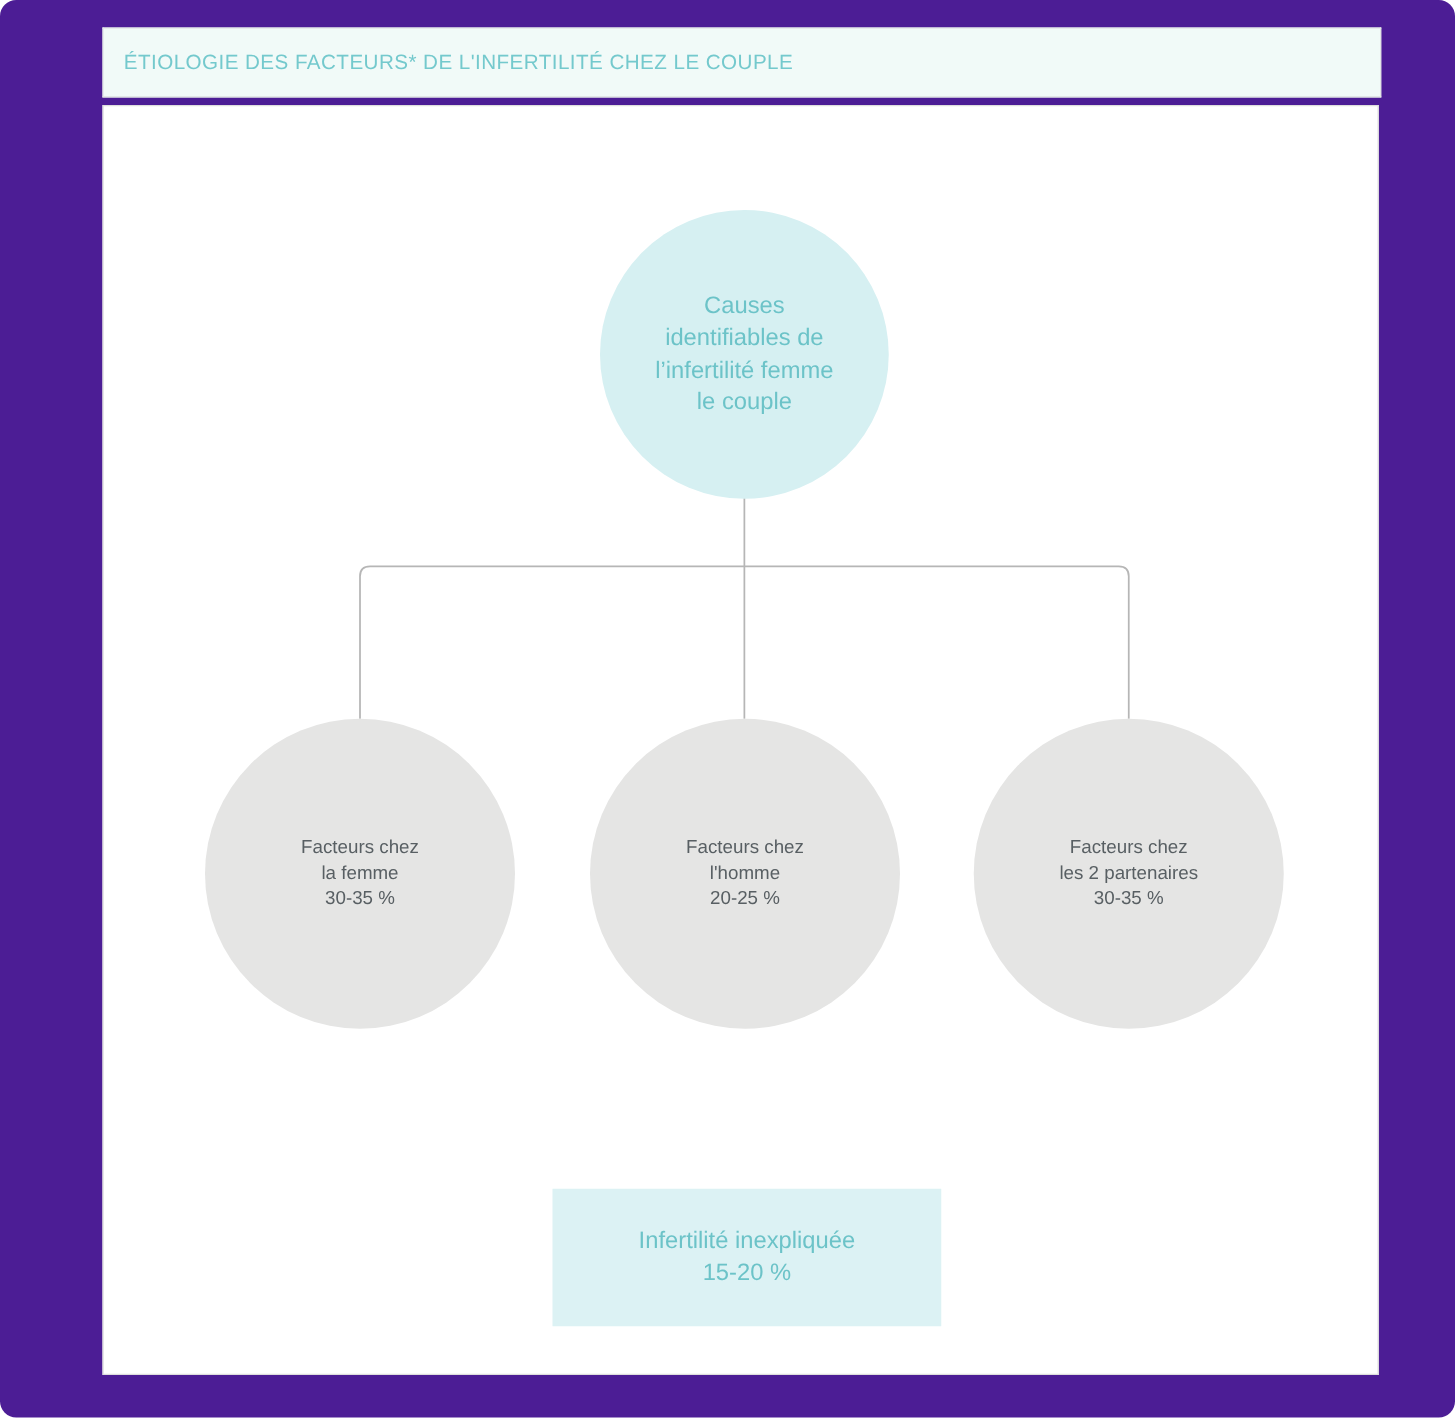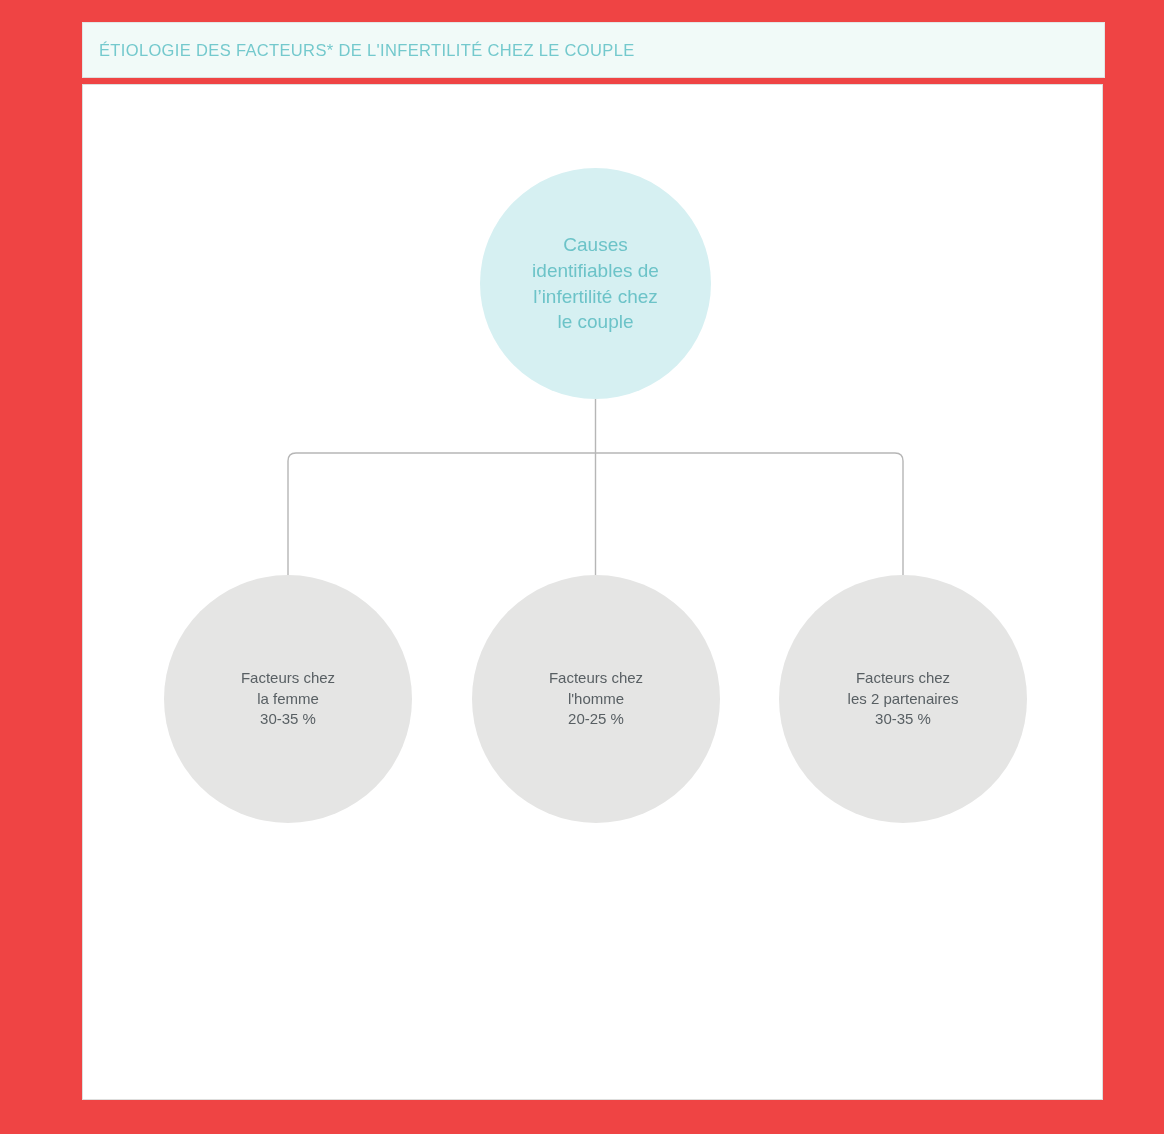--- a/index.html
+++ b/index.html
@@ -13,21 +13,22 @@
     height: 1134px;
     font-family: "Liberation Sans", sans-serif;
     -webkit-font-smoothing: antialiased;
     overflow: hidden;
   }
 
   .figure-root {
     position: relative;
     width: 1164px;
     height: 1134px;
-    background: #ef4444;
+    background: #4c1d95;
+    border-radius: 13px;
   }
 
   
   .panel {
     position: absolute;
     left: 82px;
     top: 22px;
     width: 1023px;
     height: 1078px;
   }
@@ -140,21 +141,21 @@
 
           <path d="M 205 490 L 205 376 Q 205 368 213 368 L 812 368 Q 820 368 820 376 L 820 490"></path>
 
           <path d="M 512.5 368 L 512.5 490"></path>
         </g>
       </svg>
 
       <div class="node node-root" style="left: 397px; top: 83px; width: 231px; height: 231px;">
         <div class="node-text">Causes
 identifiables de
-l’infertilité chez
+l’infertilité femme
 le couple</div>
       </div>
 
       <div class="node node-branch" style="left: 81px; top: 490px; width: 248px; height: 248px;">
         <div class="node-text">Facteurs chez
 la femme
 30-35 %</div>
       </div>
 
       <div class="node node-branch" style="left: 389px; top: 490px; width: 248px; height: 248px;">
@@ -162,16 +163,20 @@
 l'homme
 20-25 %</div>
       </div>
 
       <div class="node node-branch" style="left: 696px; top: 490px; width: 248px; height: 248px;">
         <div class="node-text">Facteurs chez
 les 2 partenaires
 30-35 %</div>
       </div>
 
+      <div class="node node-box" style="left: 359px; top: 866px; width: 311px; height: 110px;">
+        <div class="node-text">Infertilité inexpliquée
+15-20 %</div>
+      </div>
 
     </div>
   </div>
 </div>
 
 </body></html>

